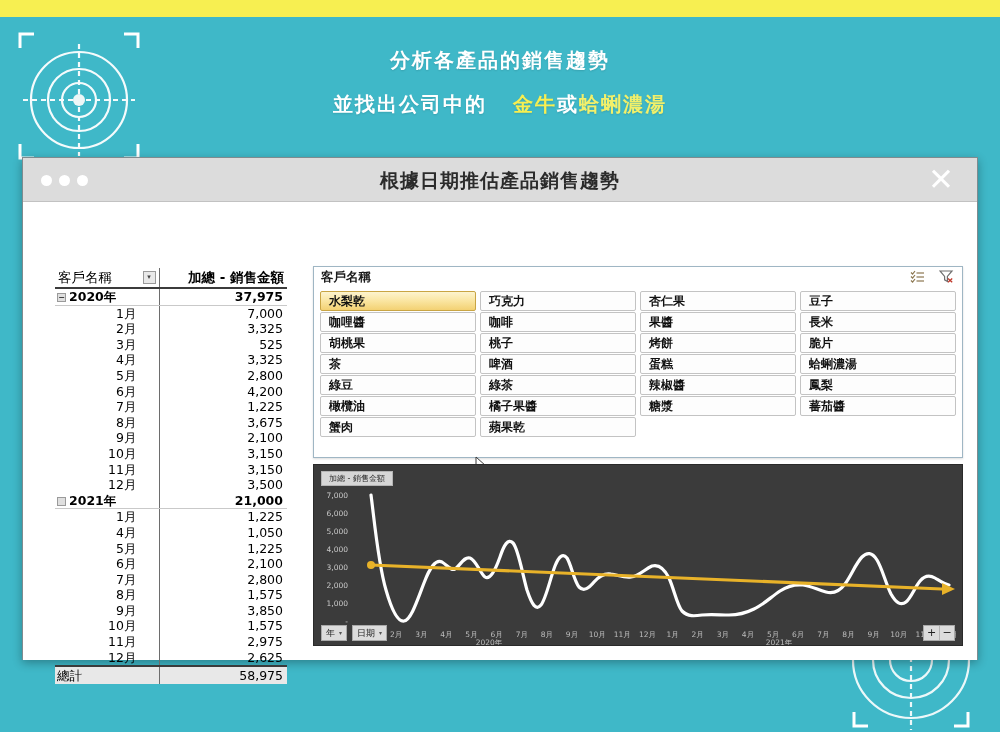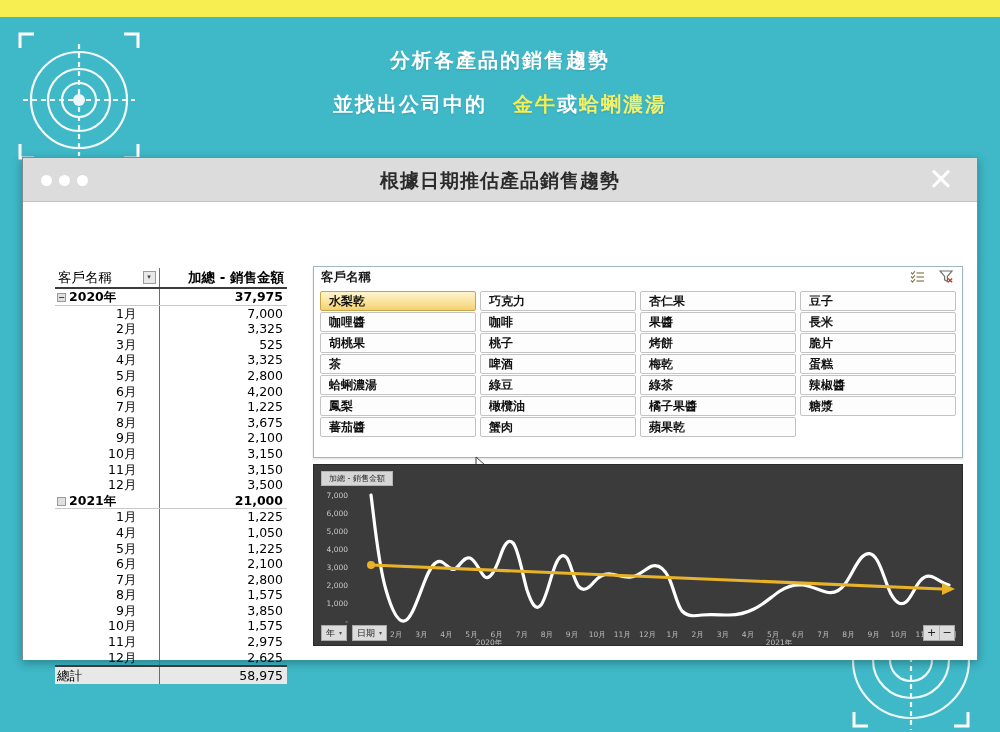--- a/index.html
+++ b/index.html
@@ -379,21 +379,20 @@
           <div class="slicer-item">咖哩醬</div>
           <div class="slicer-item">咖啡</div>
           <div class="slicer-item">果醬</div>
           <div class="slicer-item">長米</div>
           <div class="slicer-item">胡桃果</div>
           <div class="slicer-item">桃子</div>
           <div class="slicer-item">烤餅</div>
           <div class="slicer-item">脆片</div>
           <div class="slicer-item">茶</div>
           <div class="slicer-item">啤酒</div>
-          <div class="slicer-item">梅乾</div>
           <div class="slicer-item">蛋糕</div>
           <div class="slicer-item">蛤蜊濃湯</div>
           <div class="slicer-item">綠豆</div>
           <div class="slicer-item">綠茶</div>
           <div class="slicer-item">辣椒醬</div>
           <div class="slicer-item">鳳梨</div>
           <div class="slicer-item">橄欖油</div>
           <div class="slicer-item">橘子果醬</div>
           <div class="slicer-item">糖漿</div>
           <div class="slicer-item">蕃茄醬</div>

